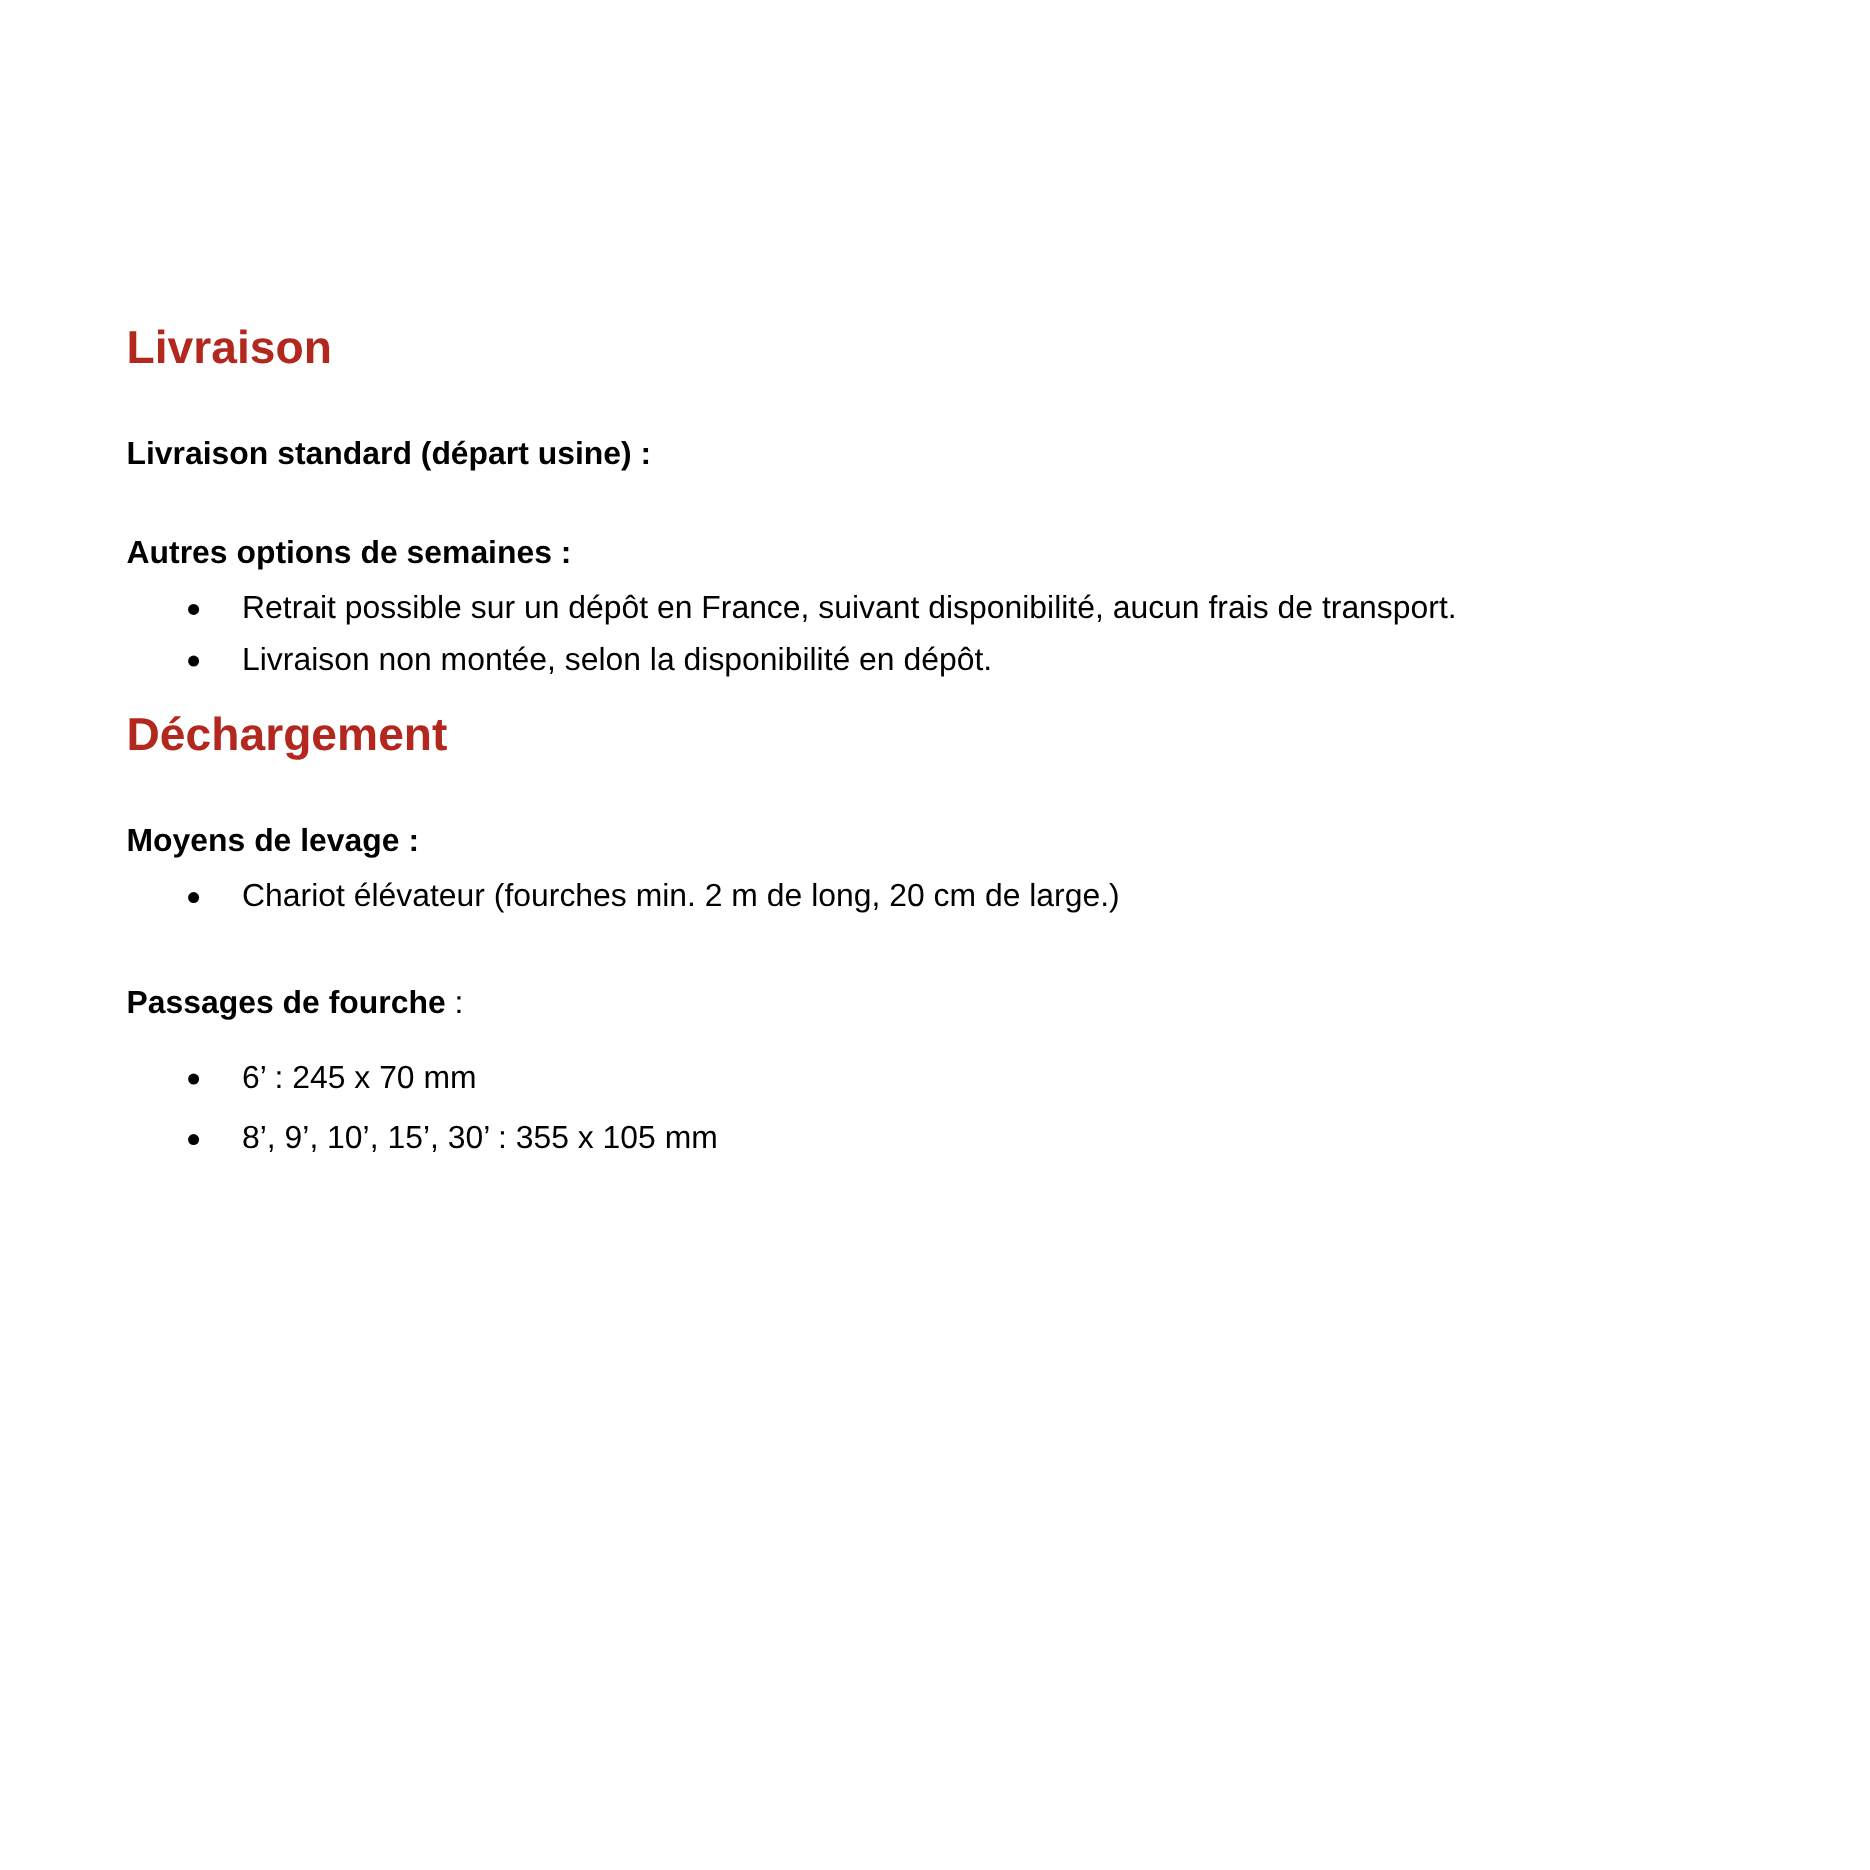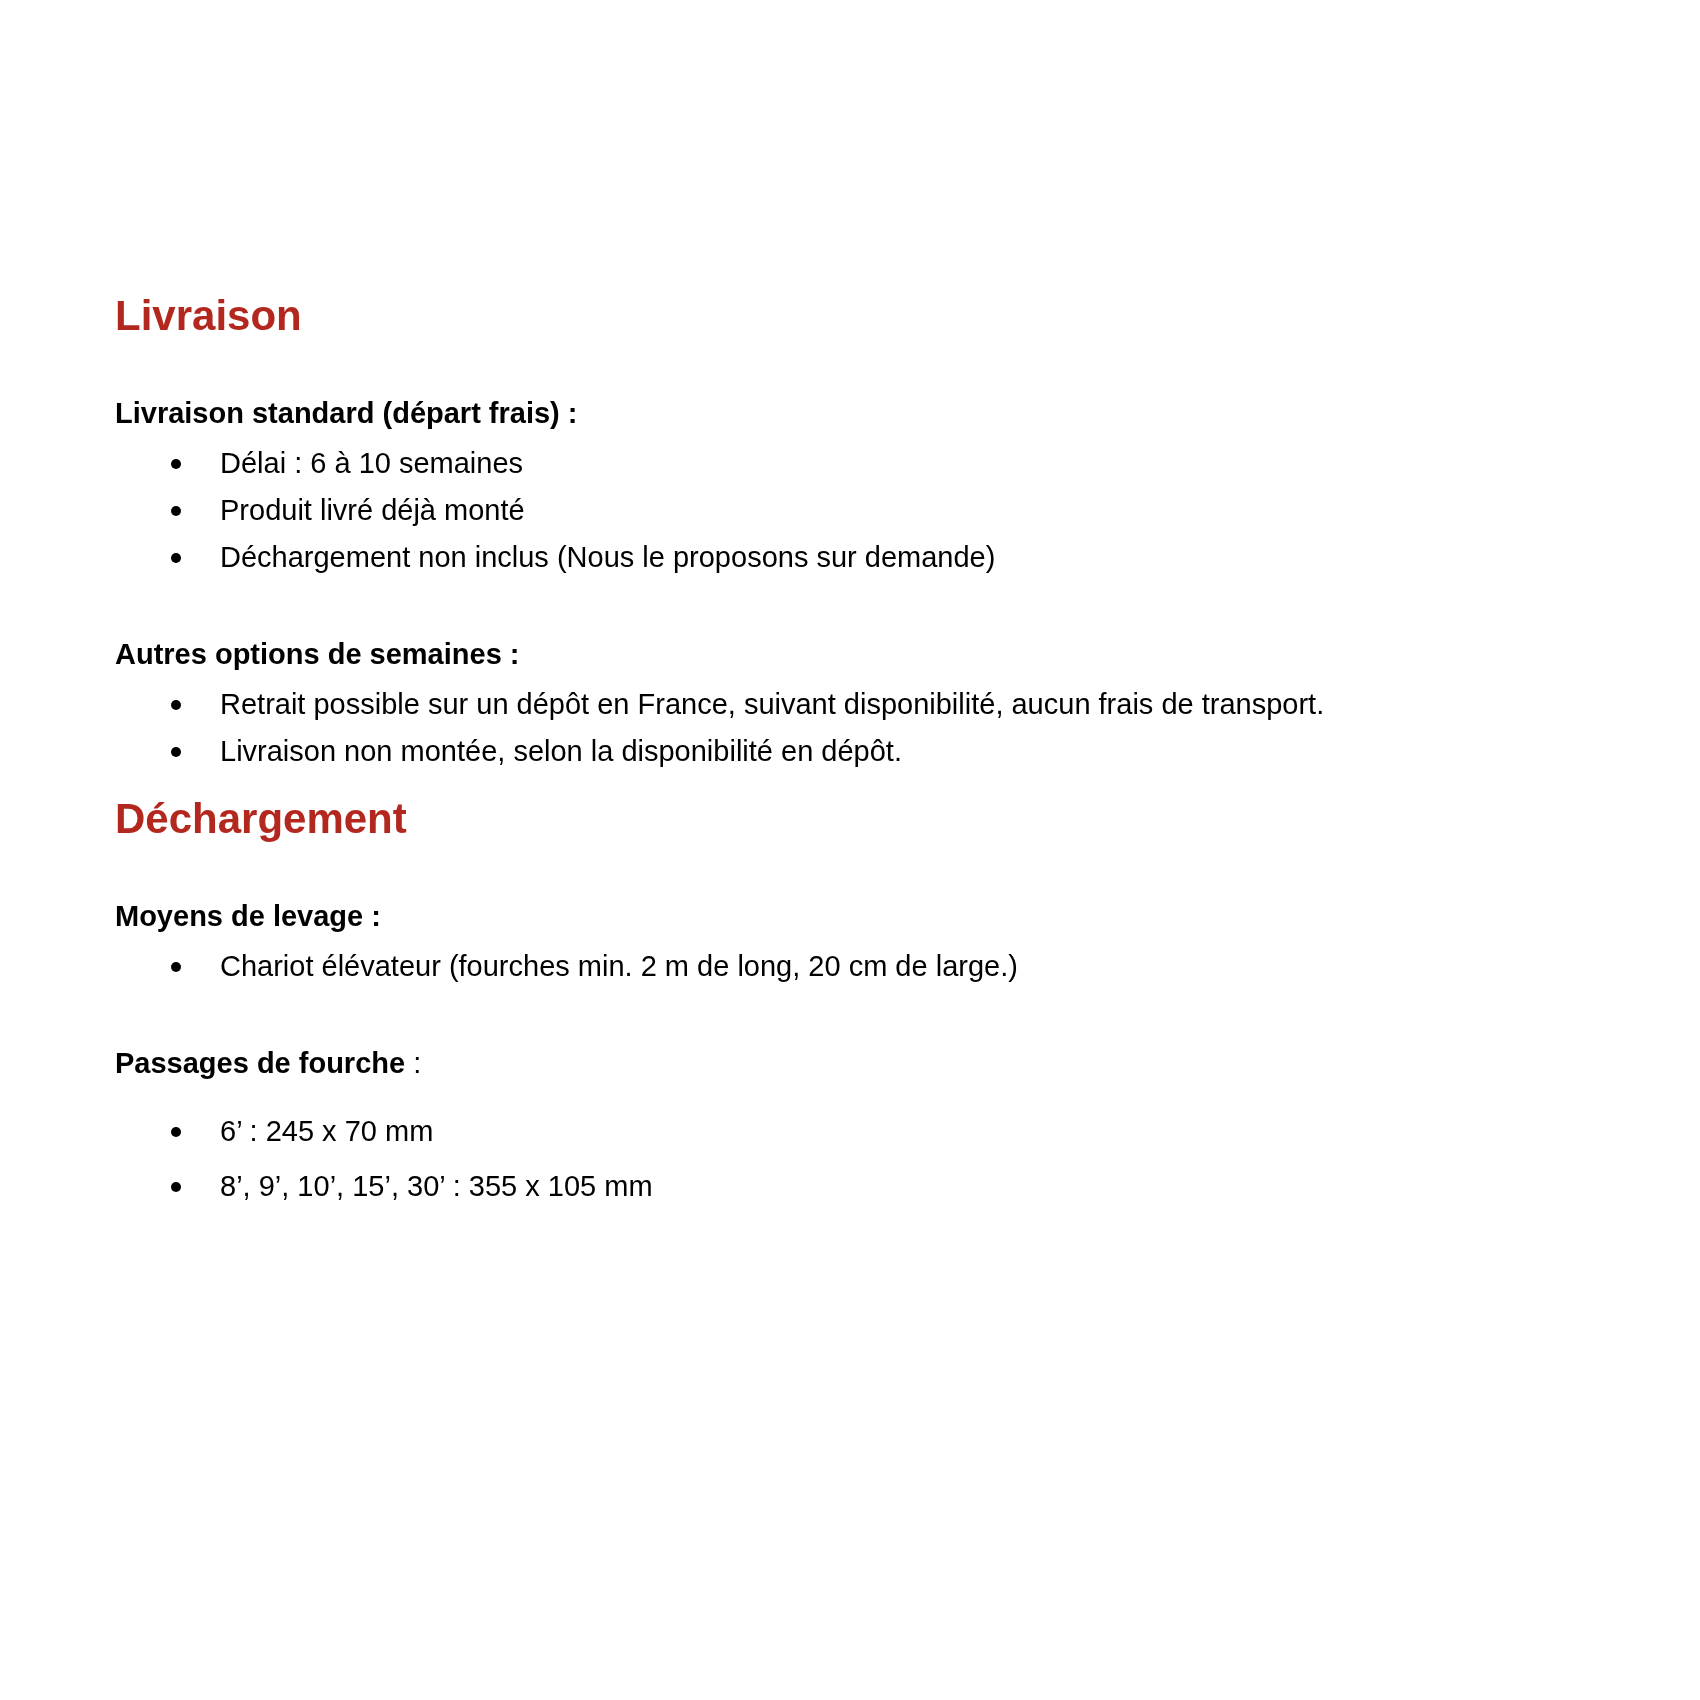--- a/index.html
+++ b/index.html
@@ -74,35 +74,21 @@
 </style>
 </head>
 <body>
 
 <div class="page">
   <div class="content">
 
     <h1 class="section-title">Livraison</h1>
 
     <div class="group">
-      <div class="group-label">Livraison standard (départ frais) :</div>
-      <ul class="bullet-list">
-        <li>
-          <span class="dot"></span>
-          <span>Délai : 6 à 10 semaines</span>
-        </li>
-        <li>
-          <span class="dot"></span>
-          <span>Produit livré déjà monté</span>
-        </li>
-        <li>
-          <span class="dot"></span>
-          <span>Déchargement non inclus (Nous le proposons sur demande)</span>
-        </li>
-      </ul>
+      <div class="group-label">Livraison standard (départ usine) :</div>
     </div>
 
     <div class="group">
       <div class="group-label">Autres options de semaines :</div>
       <ul class="bullet-list">
         <li>
           <span class="dot"></span>
           <span>Retrait possible sur un dépôt en France, suivant disponibilité, aucun frais de transport.</span>
         </li>
         <li>

